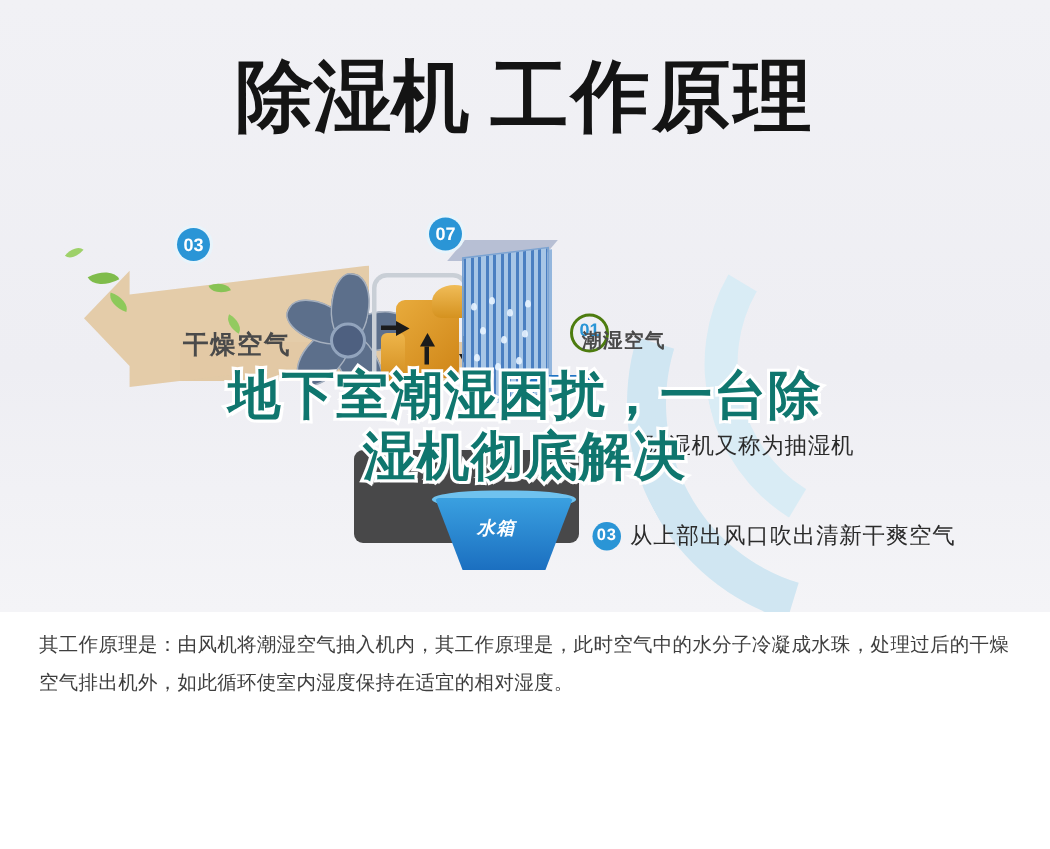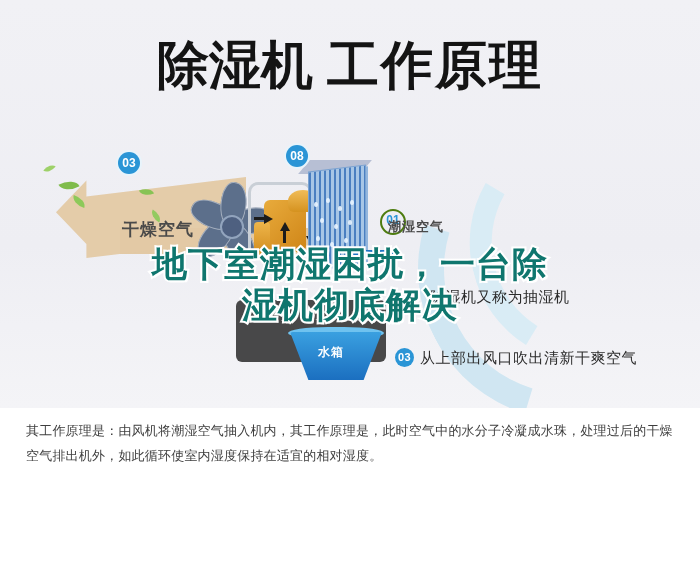--- a/index.html
+++ b/index.html
@@ -287,20 +287,21 @@
     border-radius: 50%/60%;
   }
   .tank-label {
     position: absolute;
     left: 318px;
     top: 344px;
     font-size: 12px;
     font-weight: 700;
     color: #ffffff;
     letter-spacing: 1px;
+    font-style: italic;
   }
 
   
   .machine-base {
     position: absolute;
     left: 236px;
     top: 300px;
     width: 150px;
     height: 62px;
     background: #3a3a3a;
@@ -487,21 +488,21 @@
       <div class="drop" style="left:28px; top:10px;"></div>
       <div class="drop" style="left:40px; top:4px;"></div>
       <div class="drop" style="left:10px; top:22px;"></div>
       <div class="drop" style="left:24px; top:28px;"></div>
       <div class="drop" style="left:38px; top:24px;"></div>
       <div class="drop" style="left:6px;  top:40px;"></div>
       <div class="drop" style="left:20px; top:46px;"></div>
       <div class="drop" style="left:34px; top:42px;"></div>
     </div>
 
-    <div class="badge" style="left:286px; top:145px;">08</div>
+    <div class="badge" style="left:286px; top:145px;">07</div>
 
     <div class="intake-arrow">
       <div class="stem"></div>
       <div class="head"></div>
     </div>
     <div class="badge hollow" style="left:380px; top:185px;">01</div>
     <div class="lbl-wet">潮湿空气</div>
 
     <div class="machine-base"></div>
     <div class="tank-top"></div>

